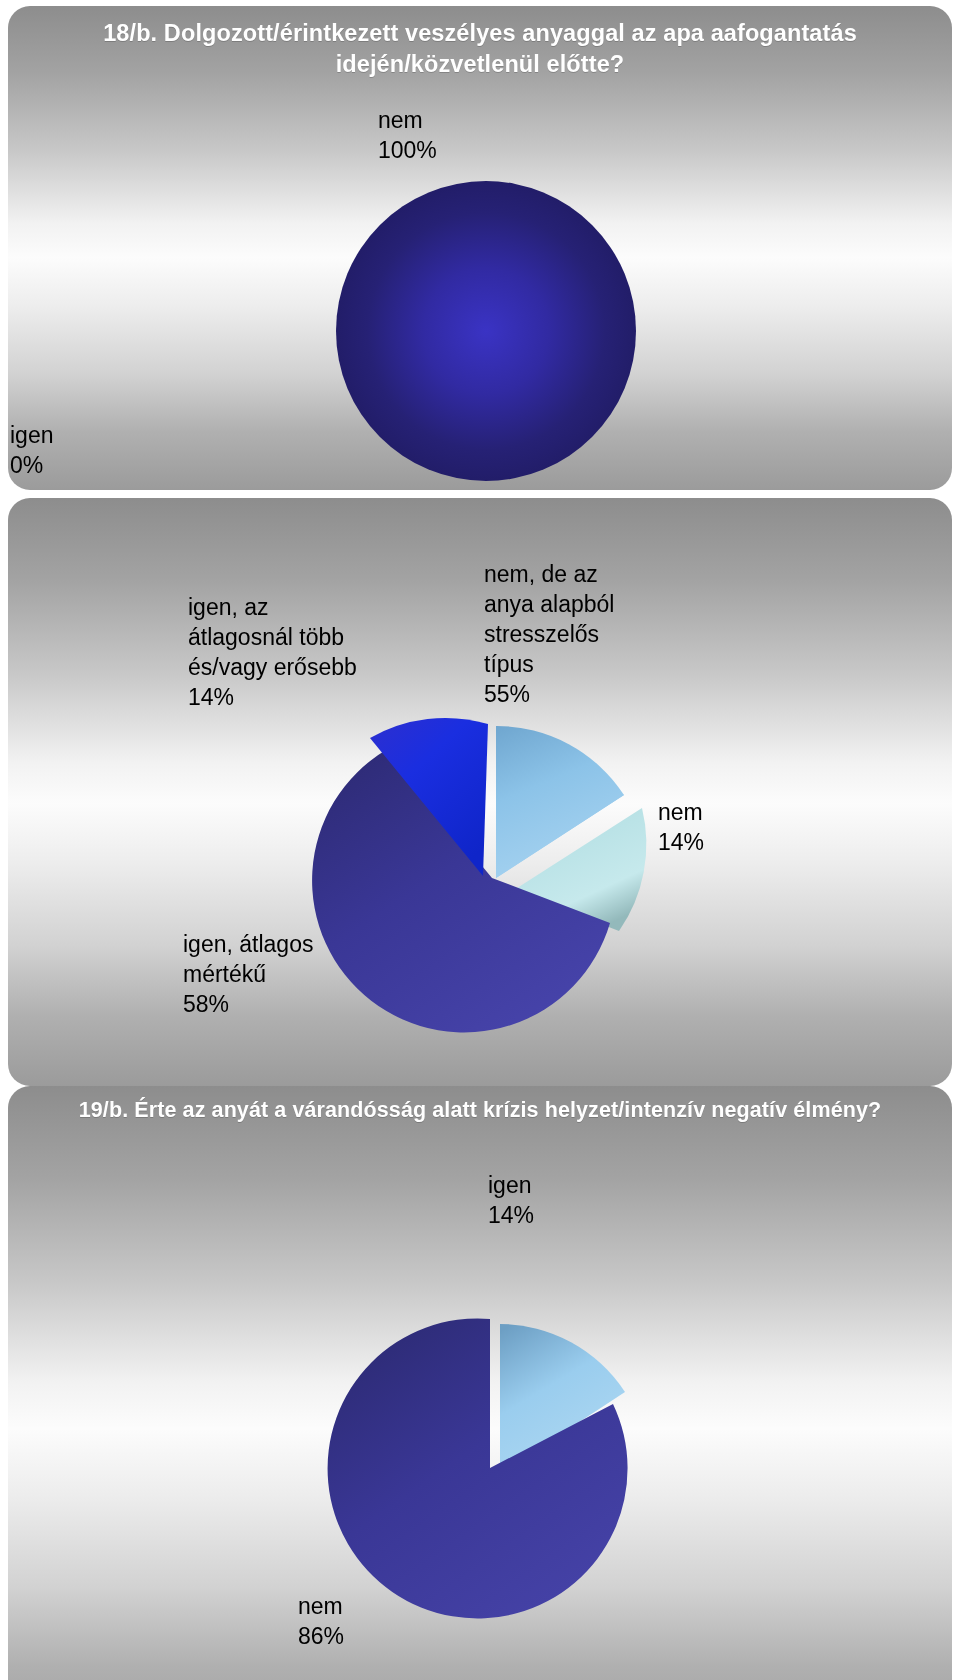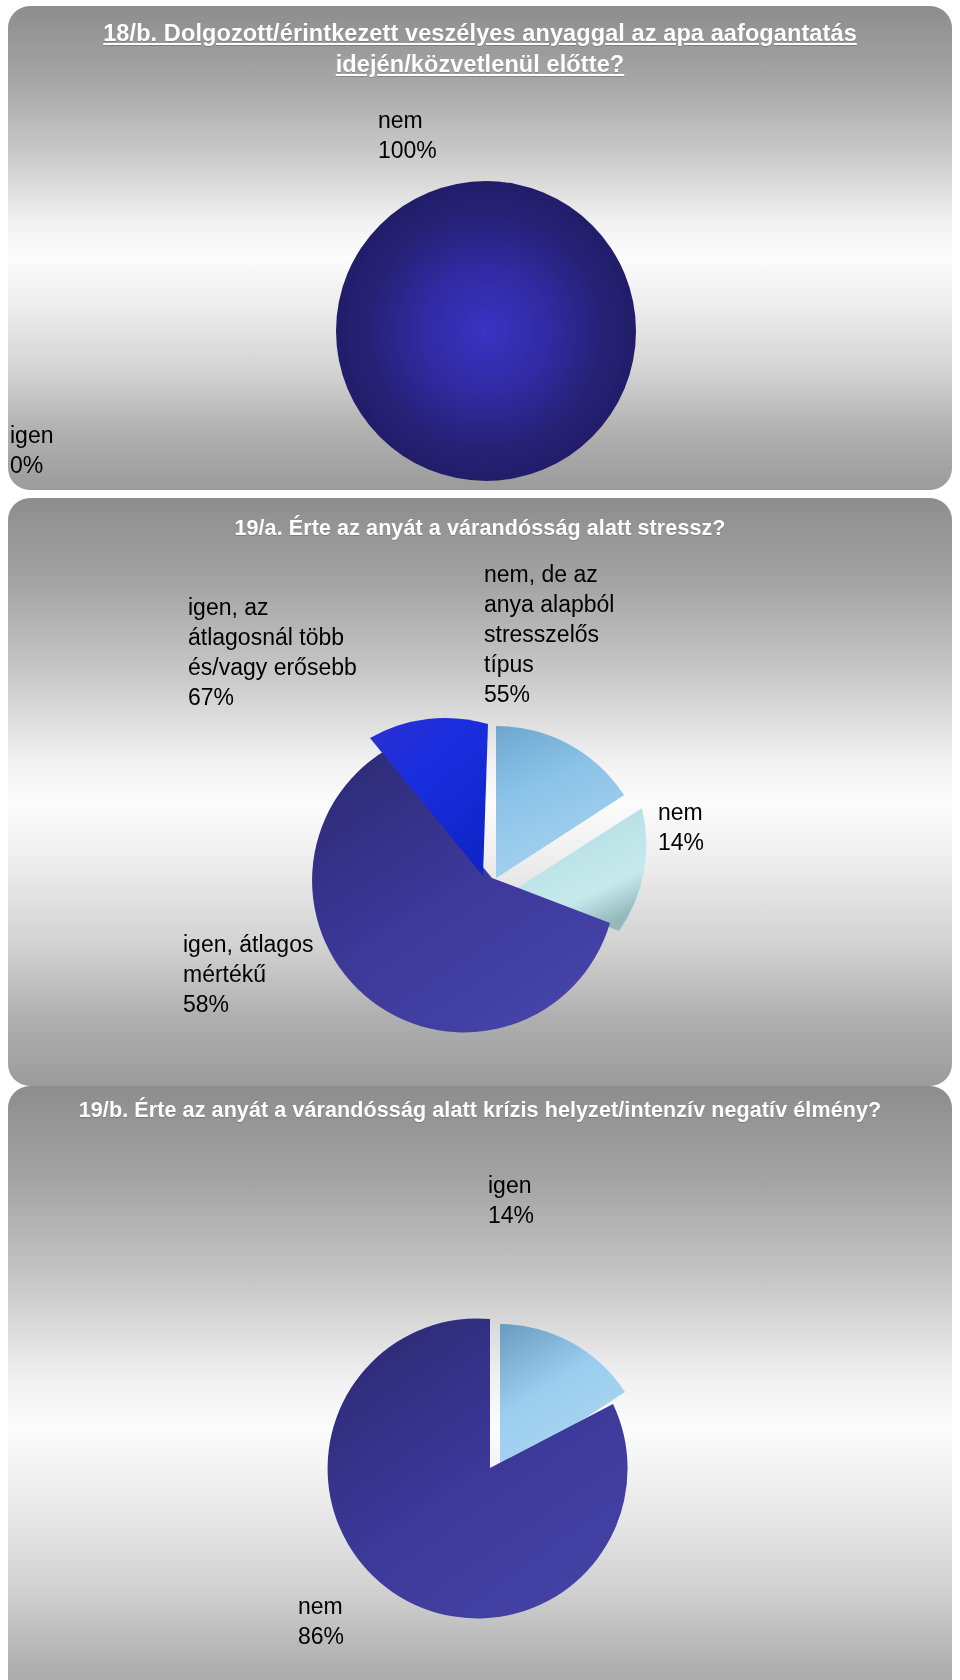--- a/index.html
+++ b/index.html
@@ -33,21 +33,21 @@
   .panel-title{
     position:absolute;
     left:0;right:0;
     text-align:center;
     color:#ffffff;
     font-weight:bold;
     letter-spacing:.1px;
     line-height:1.32;
     text-shadow:0 1px 0 rgba(0,0,0,.18);
   }
-  #title-1{top:12px;font-size:23.5px;padding:0 60px;text-decoration:underline;}
+  #title-1{top:12px;font-size:23.5px;padding:0 60px;}
   #title-2{top:16px;font-size:21.5px;padding:0 40px;}
   #title-3{top:10px;font-size:21.5px;padding:0 40px;}
 
   .lbl{
     position:absolute;
     color:#000;
     font-size:23px;
     line-height:1.30;
     text-align:left;
     white-space:pre-line;
@@ -79,32 +79,31 @@
           <stop offset="72%" stop-color="#262175"></stop>
           <stop offset="100%" stop-color="#201b63"></stop>
         </radialGradient>
       </defs>
       <circle cx="478" cy="325" r="150" fill="url(#g18b)"></circle>
     </svg>
   </div>
 </div>
 
 <div class="panel" id="panel-2">
-  <div class="panel-title" id="title-2">19/a. Érte az anyát a várandósság alatt stressz?</div>
 
   <div class="lbl" style="left:476px;top:62px;width:230px;">nem, de az
 anya alapból
 stresszelős
 típus
 55%</div>
 
   <div class="lbl" style="left:180px;top:95px;width:250px;">igen, az
 átlagosnál több
 és/vagy erősebb
-67%</div>
+14%</div>
 
   <div class="lbl" style="left:650px;top:300px;width:120px;">nem
 14%</div>
 
   <div class="lbl" style="left:175px;top:432px;width:220px;">igen, átlagos
 mértékű
 58%</div>
 
   <div class="chart" style="left:0;top:0;width:944px;height:588px;">
     <svg width="944" height="588" viewBox="0 0 944 588" aria-hidden="true">

